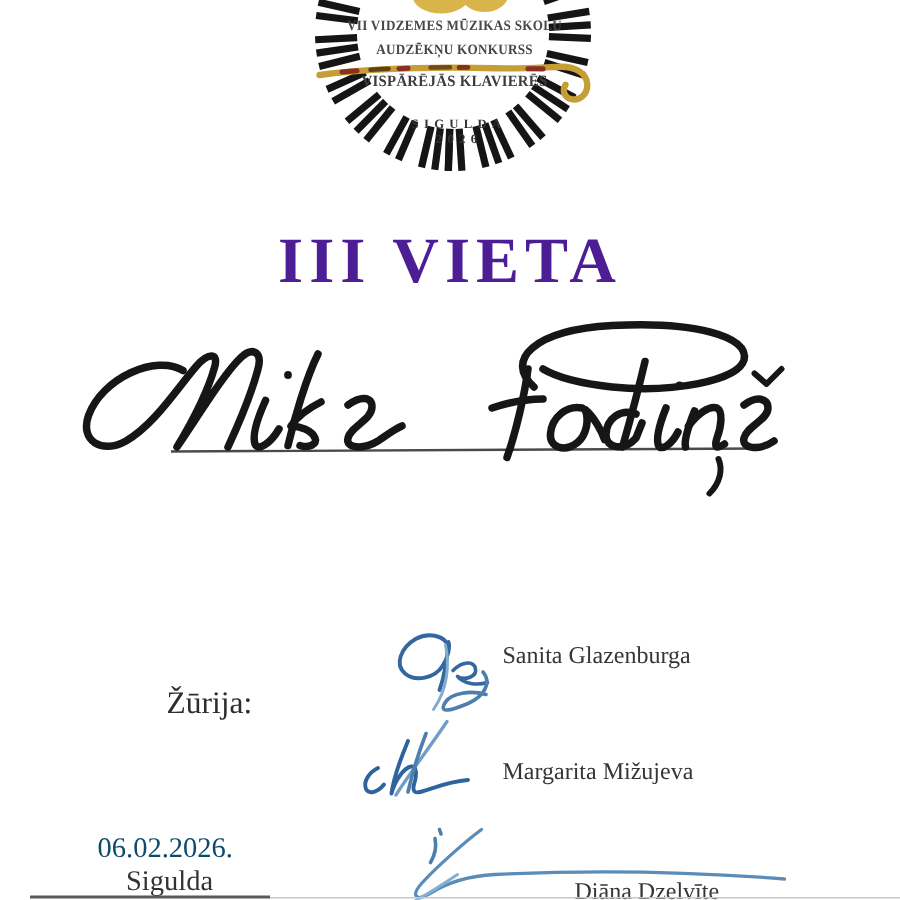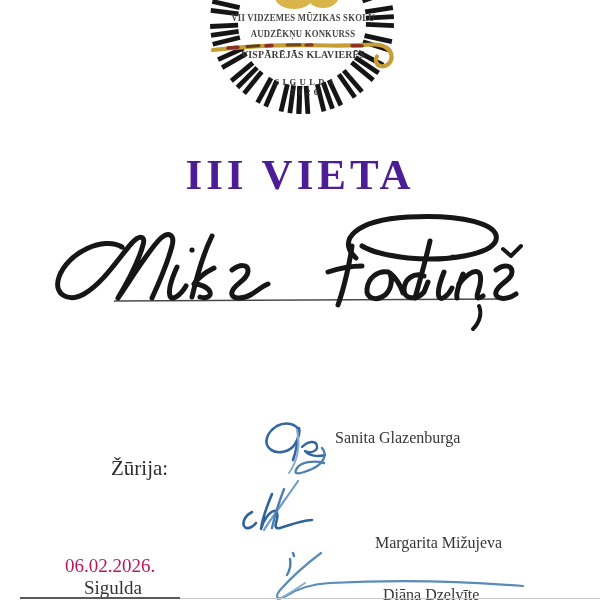--- a/index.html
+++ b/index.html
@@ -21,24 +21,24 @@
 
   .award-title{top:150px;left:0;width:600px;text-align:center;
                font-size:43px;font-weight:700;letter-spacing:4px;color:#4c1d95;}
 
   .label{font-size:21px;color:#2d2d2d;}
   .lbl-chair{left:64px;top:377px;}
   .lbl-jury{left:64px;top:456px;margin-left:47px;}
 
   .jury-name{font-size:16px;color:#363636;}
   .name-1{left:335px;top:429px;}
-  .name-2{left:335px;top:534px;margin-left:40px;}
+  .name-2{left:335px;top:506px;}
   .name-3{left:383px;top:586px;}
 
-  .date{left:65px;top:555px;font-size:19px;color:#be185d;}
+  .date{left:65px;top:555px;font-size:19px;color:#0c4a6e;}
   .place{left:84px;top:577px;font-size:19px;color:#333;}
 
   .scan-line-dark{left:20px;top:597px;width:160px;height:2px;background:#5a5a5a;}
   .scan-line-light{left:180px;top:598px;width:420px;height:1px;background:#c9c9c9;}
 
   .overlay{position:absolute;left:0;top:0;pointer-events:none;}
 </style>
 </head>
 <body>
 

